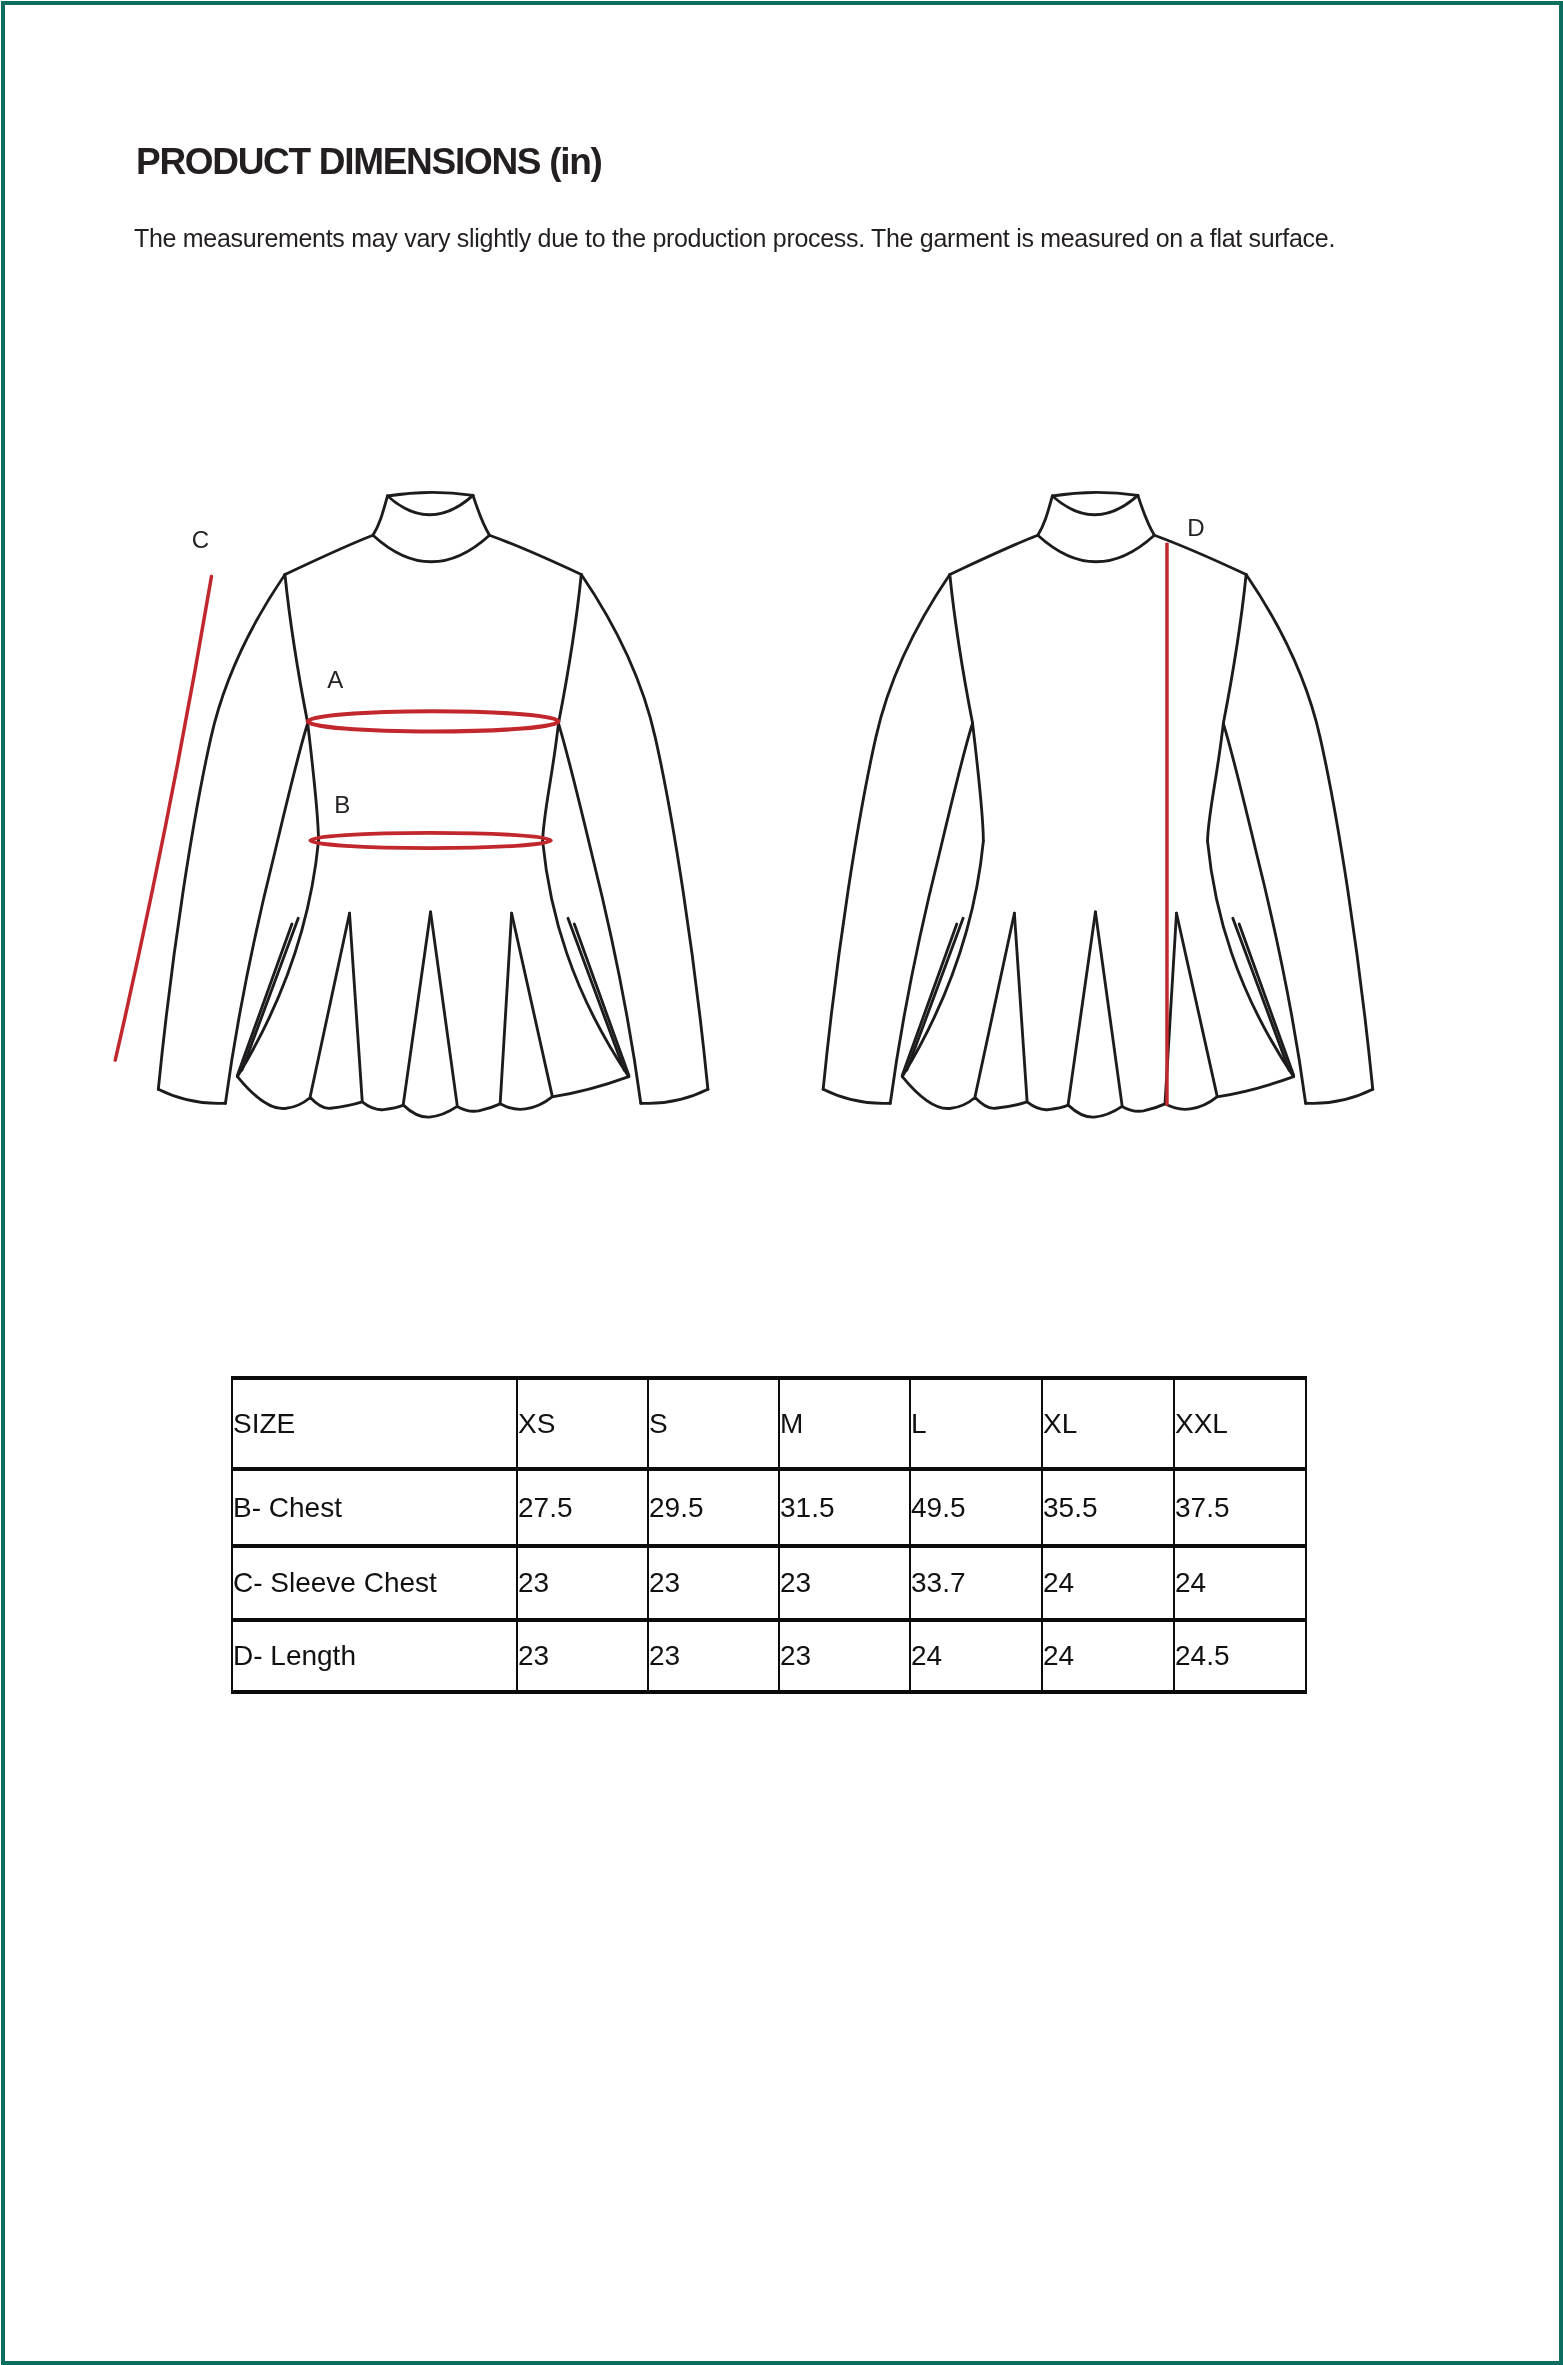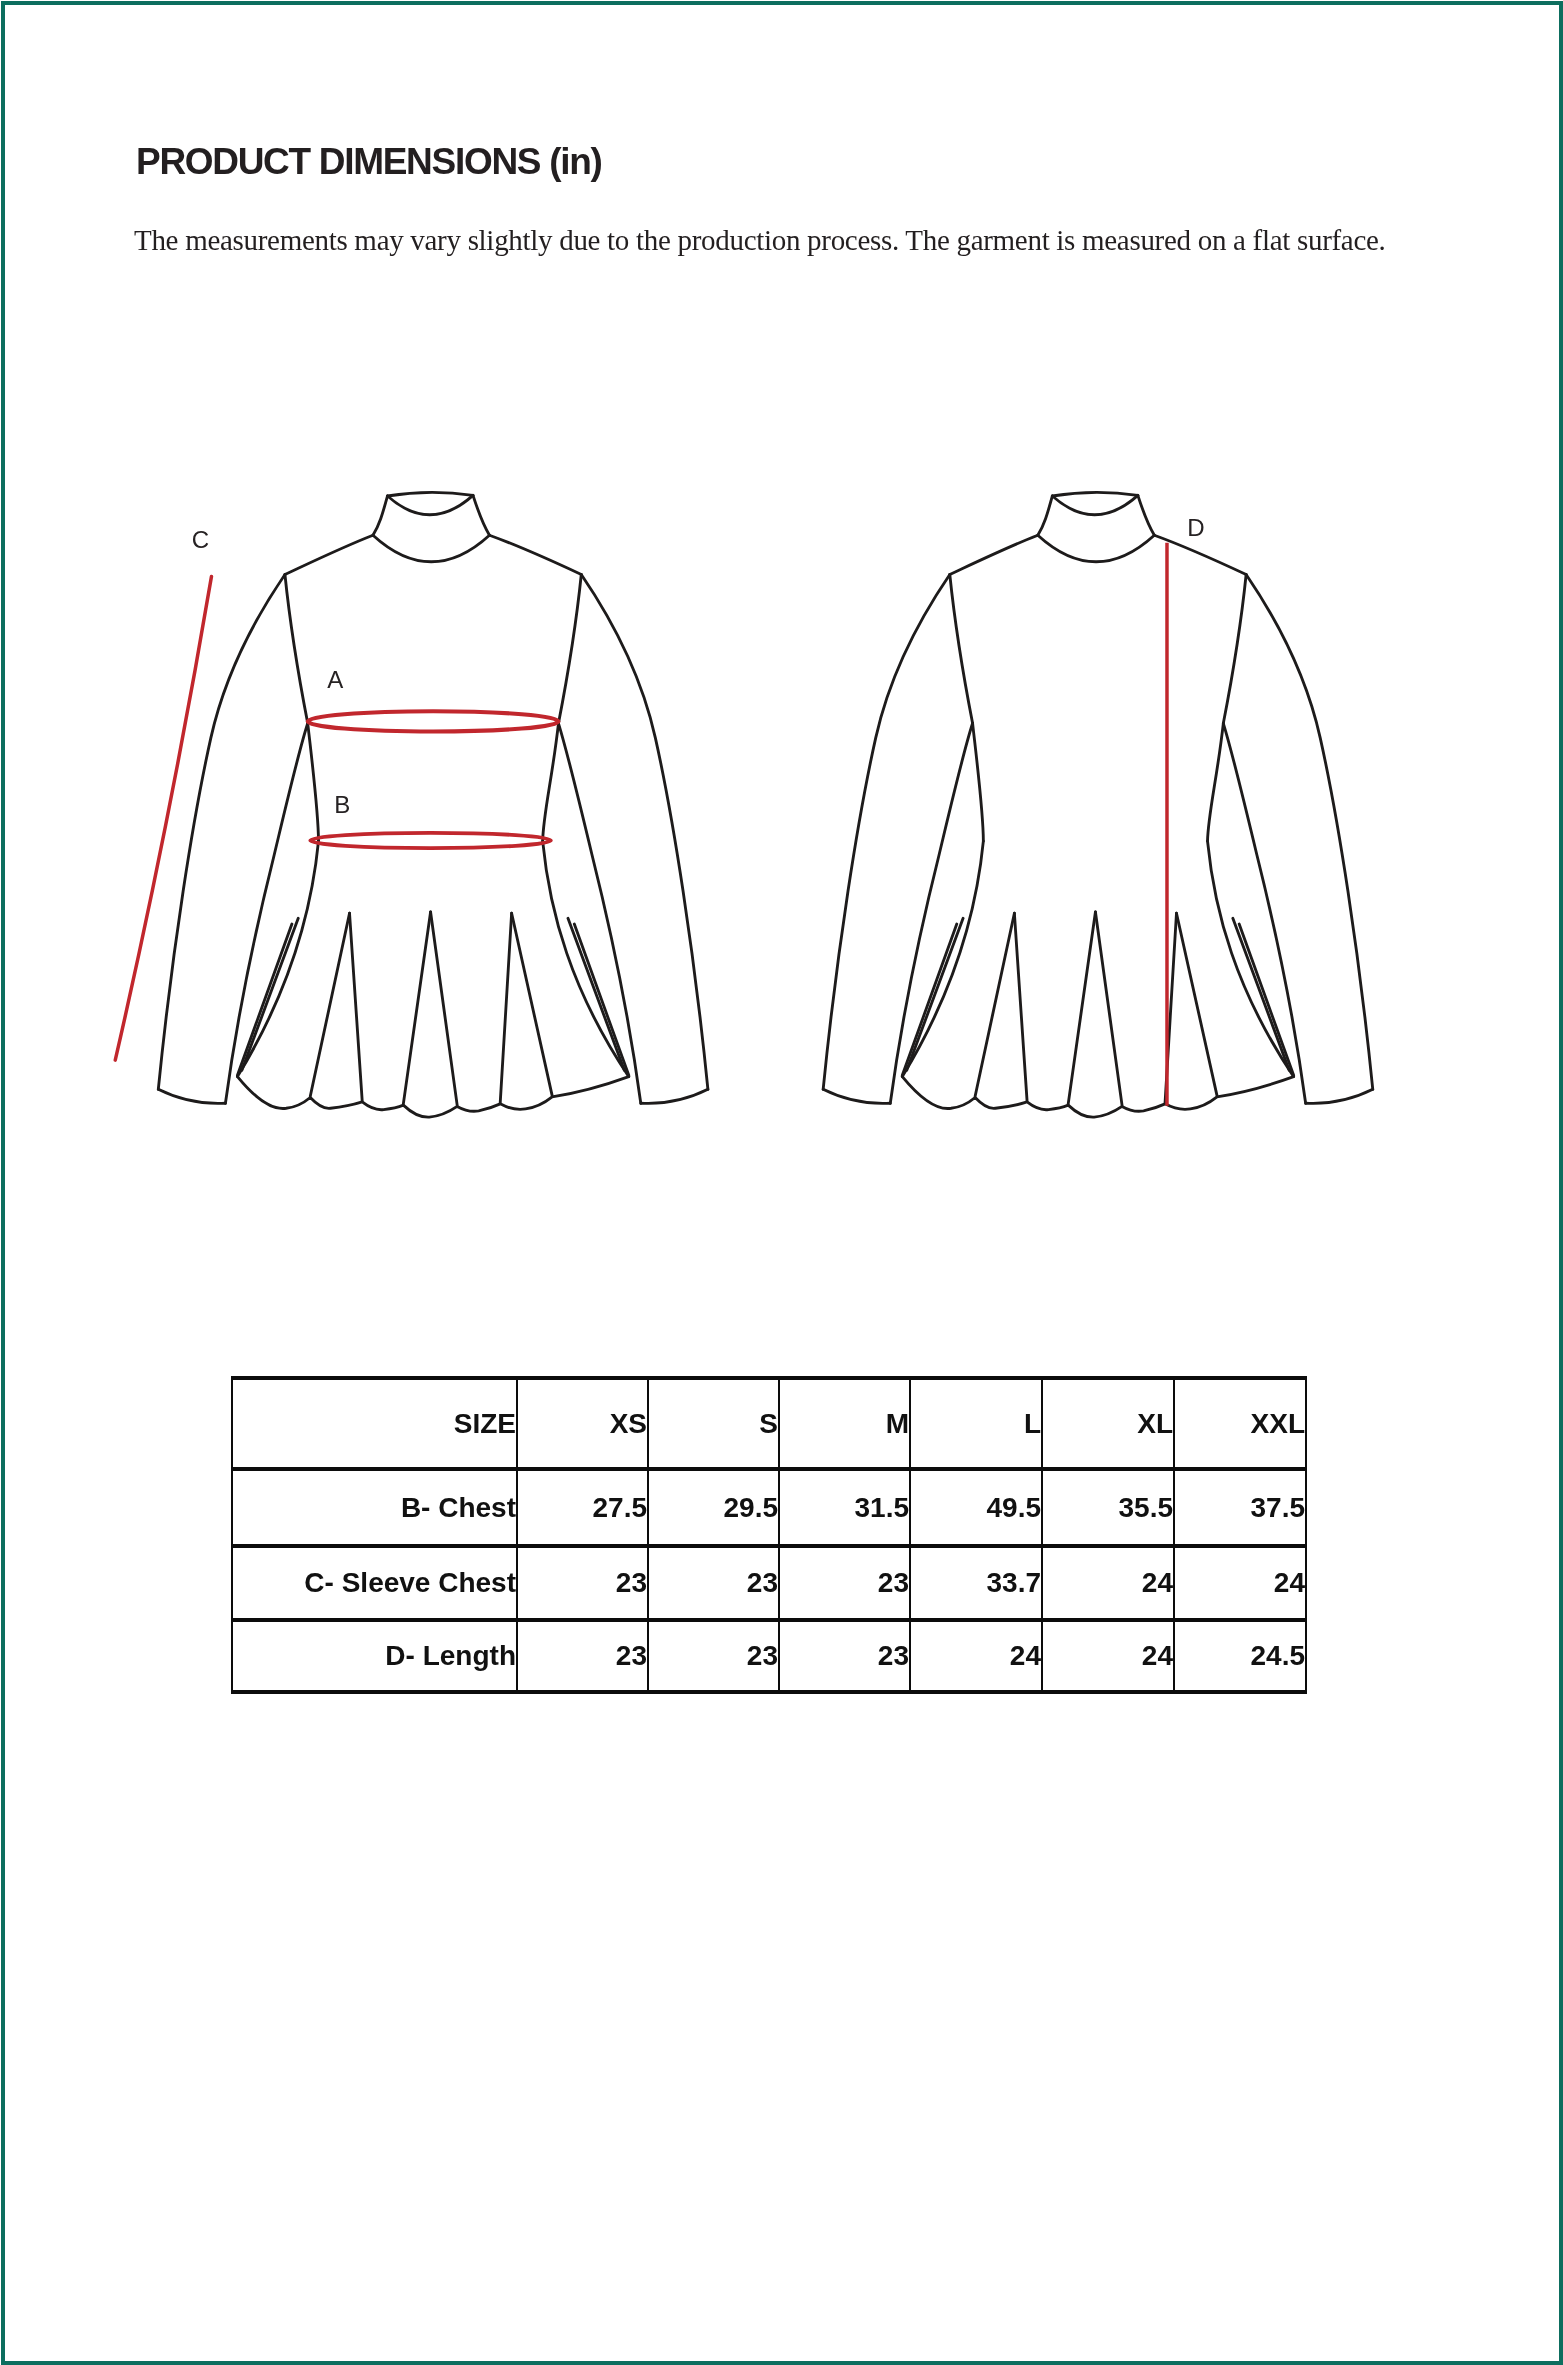--- a/index.html
+++ b/index.html
@@ -26,26 +26,25 @@
     letter-spacing:-1.3px;
     font-weight:bold;
     color:#231f20;
     margin:0;
     white-space:nowrap;
   }
   .subtitle{
     position:absolute;
     left:134px;
     top:224px;
-    font-size:29px;
+    font-size:25px;
     letter-spacing:-0.3px;
     color:#231f20;
     margin:0;
     white-space:nowrap;
-    font-family:Liberation Serif, serif;
   }
   .diagram{
     position:absolute;
     left:0;
     top:0;
     width:1564px;
     height:2366px;
   }
   .diagram text{
     font-family:"Liberation Sans", sans-serif;
@@ -59,23 +58,23 @@
     width:1073px;
     border-collapse:collapse;
     table-layout:fixed;
     font-size:28px;
     color:#111111;
   }
   .size-table th, .size-table td{
     border:2.5px solid #0c0c0c;
     border-top-width:4.4px;
     border-bottom-width:4.4px;
-    text-align:right;
+    text-align:left;
     vertical-align:middle;
-    font-weight:bold;
+    font-weight:normal;
     padding:0;
     margin-left:33px;
   }
   .size-table tr.hdr   { height:91px; }
   .size-table tr.r1    { height:81px; }
   .size-table tr.r2    { height:77px; }
   .size-table tr.r3    { height:74px; }
   .size-table tr.r4    { height:72px; }
 </style>
 </head>

